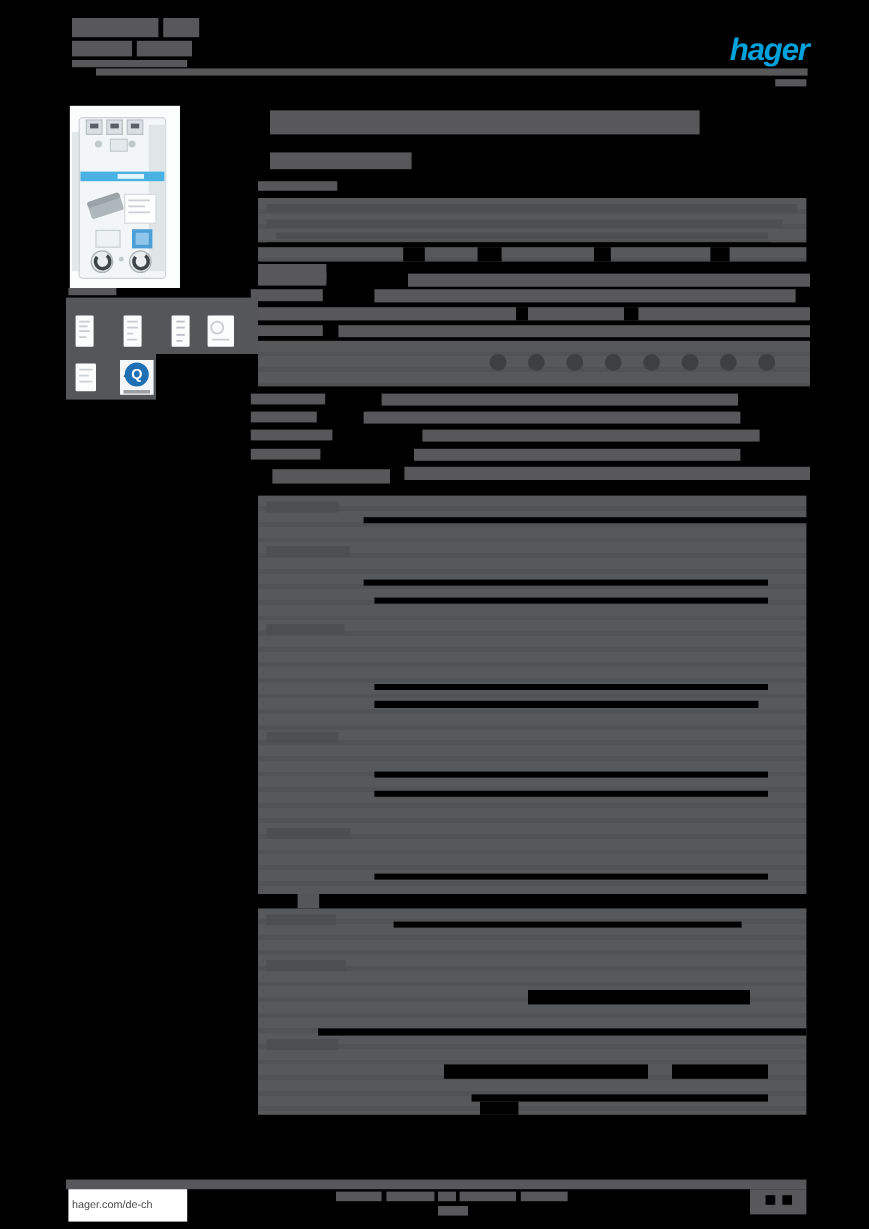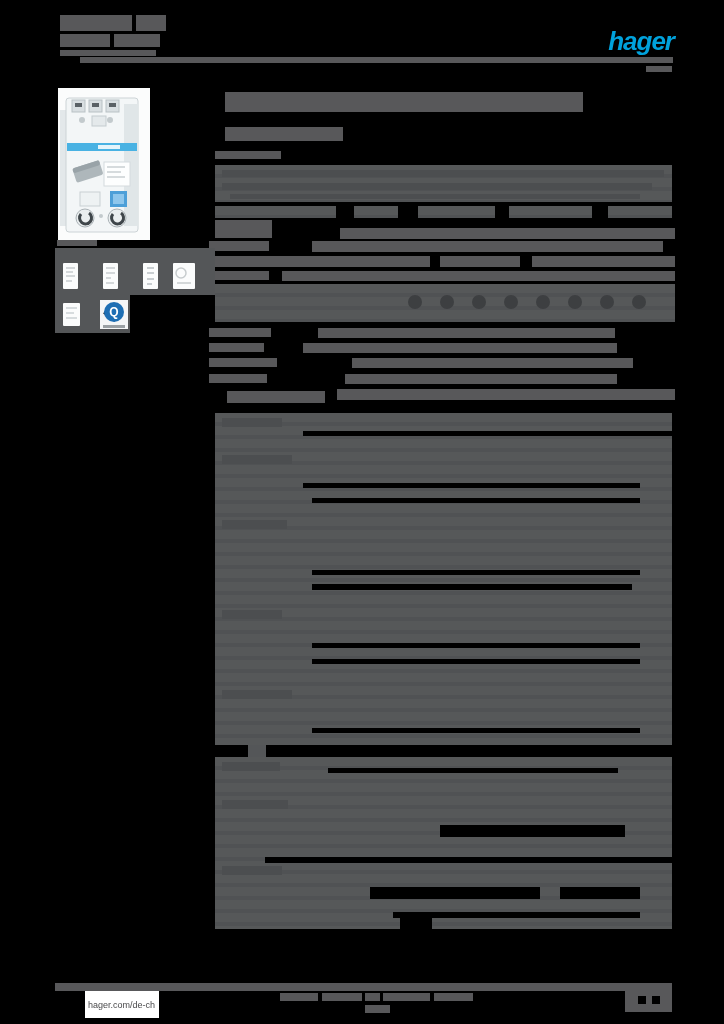--- a/index.html
+++ b/index.html
@@ -33,22 +33,22 @@
     background:#1e6fb4;color:#fff;font-size:12px;font-weight:bold;
     text-align:center;line-height:20px;
   }
   .qmark .qtail{
     position:absolute;left:3px;top:14px;width:14px;height:4px;background:#16212c;
     transform:rotate(35deg);
   }
   .qmark .qtext{position:absolute;left:3px;bottom:1px;width:22px;height:3px;background:#9aa0a4;}
   
   .footer-box{
-    position:absolute;left:57px;top:991px;width:74px;height:27px;
-    background:#ffffff;box-sizing:border-box;padding:3px 0 0 3px;margin-left:28px;
+    position:absolute;left:57px;top:991px;width:99px;height:27px;
+    background:#ffffff;box-sizing:border-box;padding:3px 0 0 3px;
   }
   .footer-box span{
     font-size:9px;color:#4a4a4c;font-family:"Liberation Sans",sans-serif;
   }
 </style>
 </head>
 <body>
 
 <div class="page">
 

